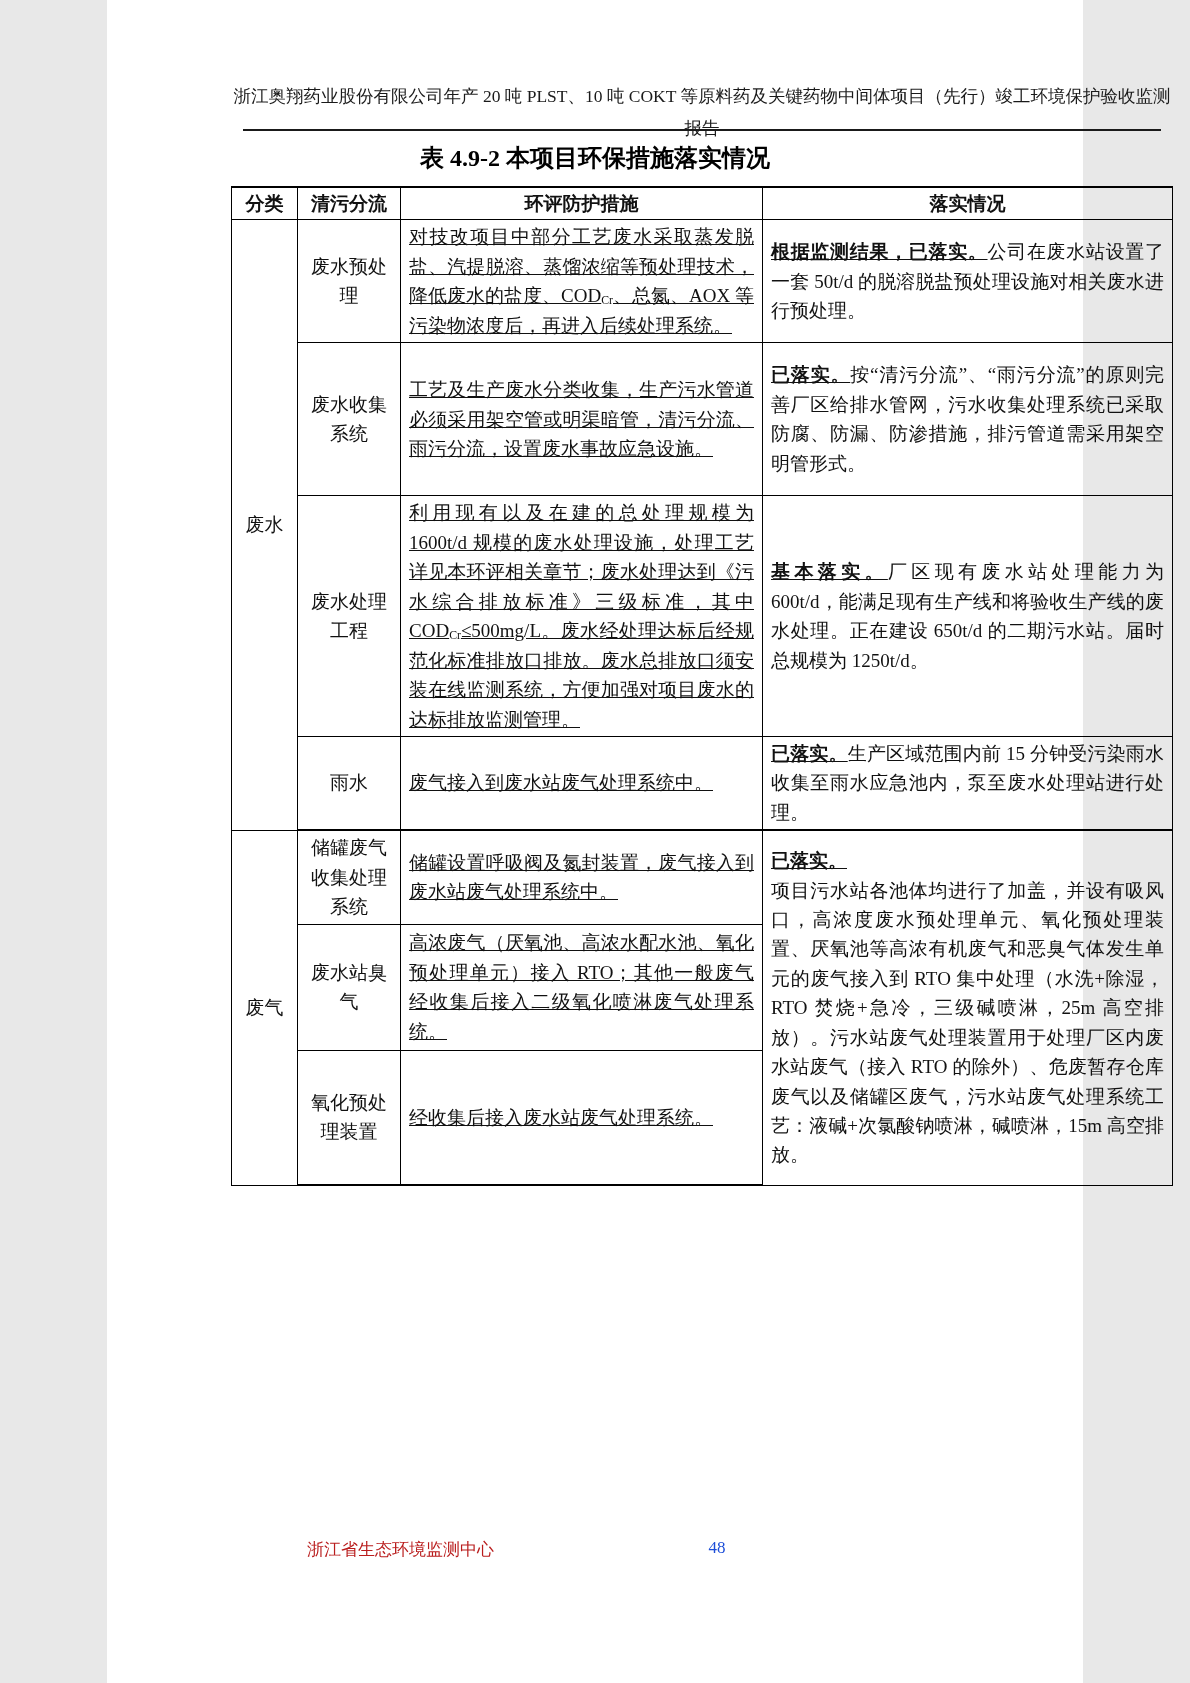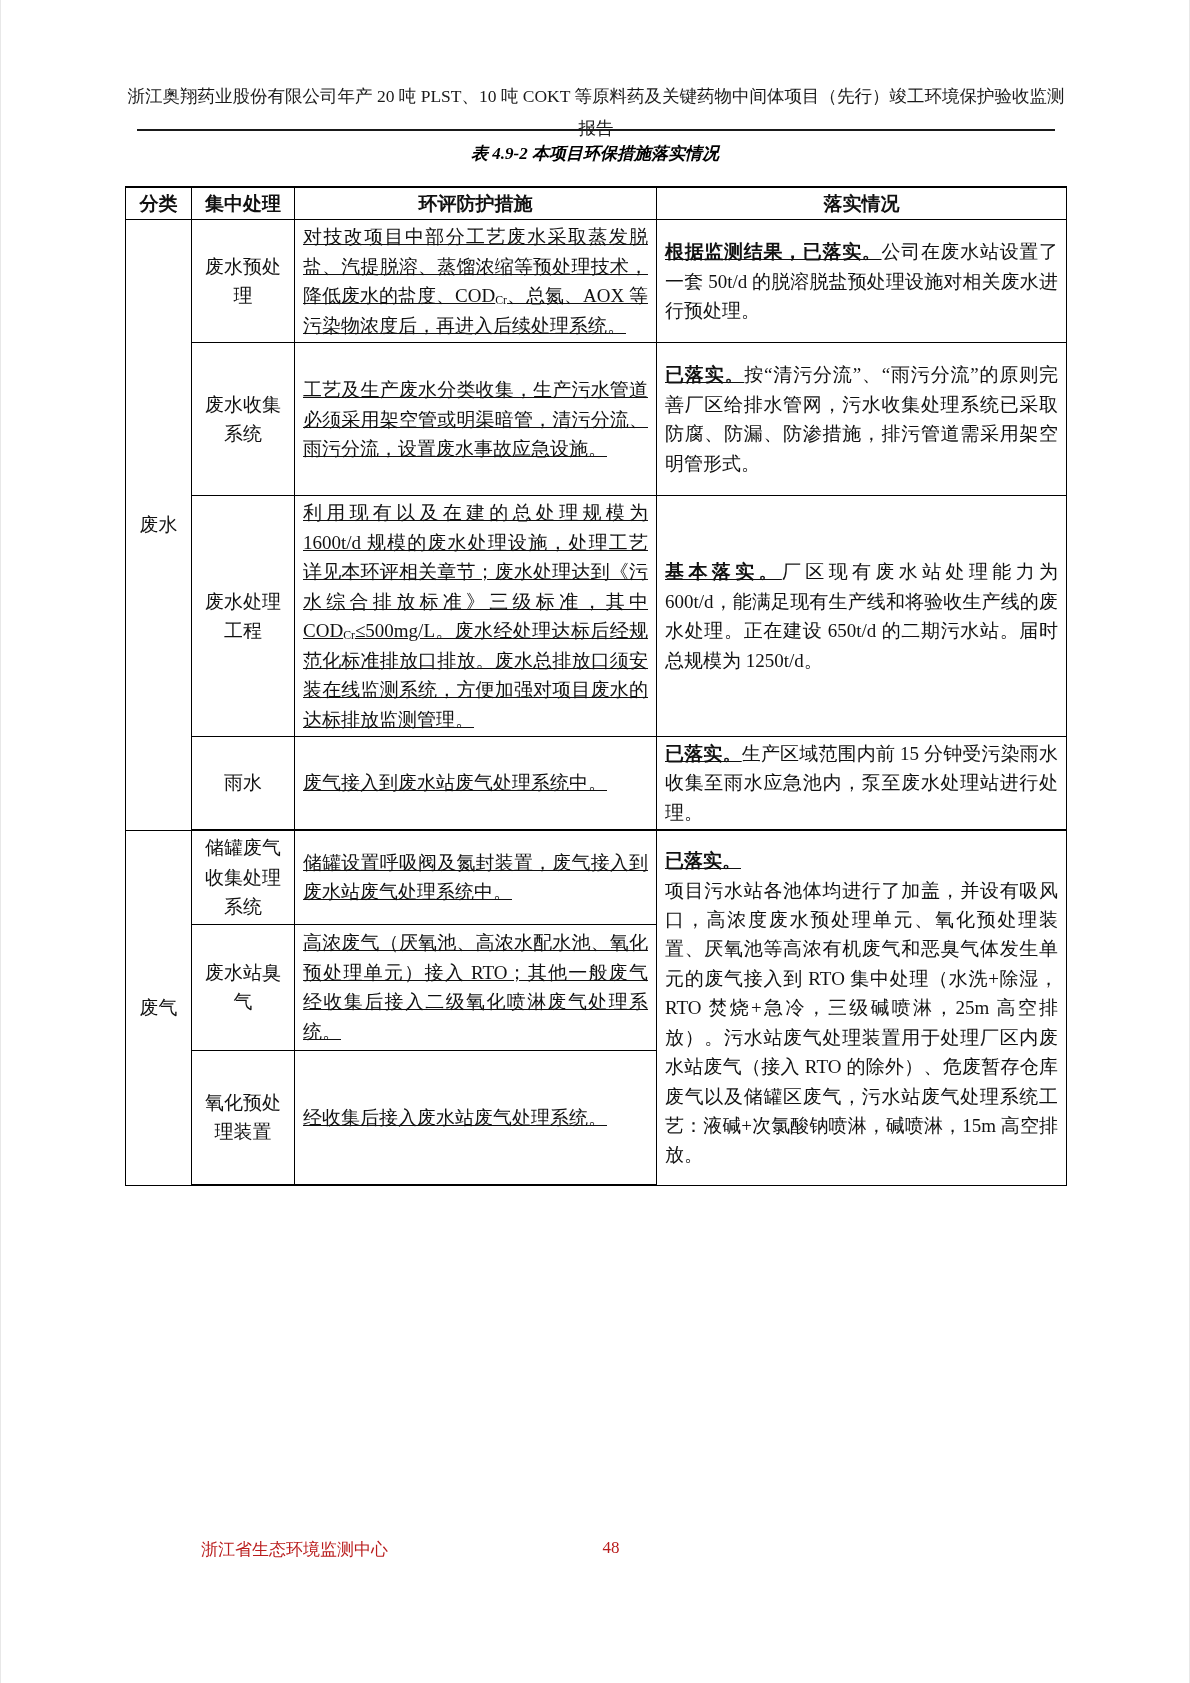--- a/index.html
+++ b/index.html
@@ -1,39 +1,38 @@
 <!DOCTYPE html>
 <html lang="zh"><head>
 <meta charset="utf-8">
 <style>
   html,body{margin:0;padding:0;background:#e8e8e8;}
   .page{
     position:relative;
-    width:1188px;height:1683px;
+    width:976px;height:1683px;
     margin:0 auto;
     background:#ffffff;
     font-family:"Liberation Serif","DejaVu Serif",serif;
     color:#111;
   }
   .doc-header{
     position:absolute;top:80px;left:125px;width:940px;
     text-align:center;
     font-size:17.5px;line-height:1.85;
     color:#1a1a1a;
   }
   .header-rule{
     position:absolute;top:129px;left:136px;width:918px;
     border-top:2px solid #1a1a1a;
   }
   .table-title{
     position:absolute;top:142px;left:0;width:100%;
     text-align:center;
-    font-size:17px;font-weight:bold;
+    font-size:24px;font-weight:bold;
     color:#000;
-    font-style:italic;
   }
   table.report{
     position:absolute;top:186px;left:124px;
     border-collapse:collapse;
     table-layout:fixed;
     width:941px;
     font-size:19px;
   }
   table.report td,table.report th{
     border:1px solid #000;
@@ -70,21 +69,21 @@
   .b{font-weight:bold;text-decoration:underline;}
   sub.chem{font-size:0.62em;vertical-align:-0.2em;letter-spacing:0;}
   .r1h{height:113px;} .r2h{height:153px;} .r3h{height:234px;}
   .r4h{height:80px;}  .r5h{height:92px;}  .r6h{height:126px;} .r7h{height:135px;}
   .doc-footer-left{
     position:absolute;top:1538px;left:200px;
     font-size:17px;color:#b91c1c;
   }
   .doc-footer-page{
     position:absolute;top:1538px;left:560px;width:100px;
-    text-align:center;font-size:17px;color:#b91c1c;
+    text-align:center;font-size:17px;color:#1d4ed8;
   }
 </style>
 </head>
 <body>
 
 <div class="page">
 
   <div class="doc-header">浙江奥翔药业股份有限公司年产 20 吨 PLST、10 吨 COKT 等原料药及关键药物中间体项目（先行）竣工环境保护验收监测报告</div>
   <div class="header-rule"></div>
 
@@ -93,21 +92,21 @@
   <table class="report">
     <colgroup>
       <col style="width:66px">
       <col style="width:103px">
       <col style="width:362px">
       <col style="width:410px">
     </colgroup>
     <tbody>
       <tr class="head">
         <th>分类</th>
-        <th>集中处理</th>
+        <th>清污分流</th>
         <th>环评防护措施</th>
         <th>落实情况</th>
       </tr>
 
       <tr class="r1h">
         <td class="cat" rowspan="4">废水</td>
         <td class="measure">废水预处理</td>
         <td class="eia"><span>对技改项目中部分工艺废水采取蒸发脱盐、汽提脱溶、蒸馏浓缩等预处理技术，降低废水的盐度、COD</span><sub class="chem">Cr</sub><span>、总氮、AOX 等污染物浓度后，再进入后续处理系统。</span></td>
         <td class="status"><span class="b">根据监测结果，已落实。</span><span>公司在废水站设置了一套 50t/d 的脱溶脱盐预处理设施对相关废水进行预处理。</span></td>
       </tr>

